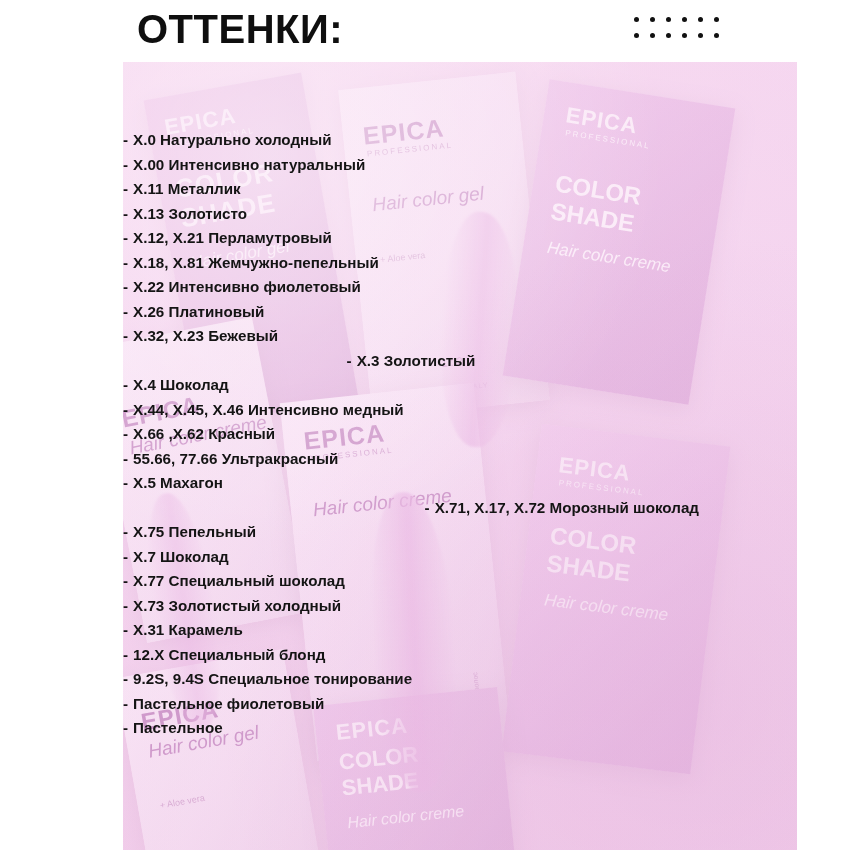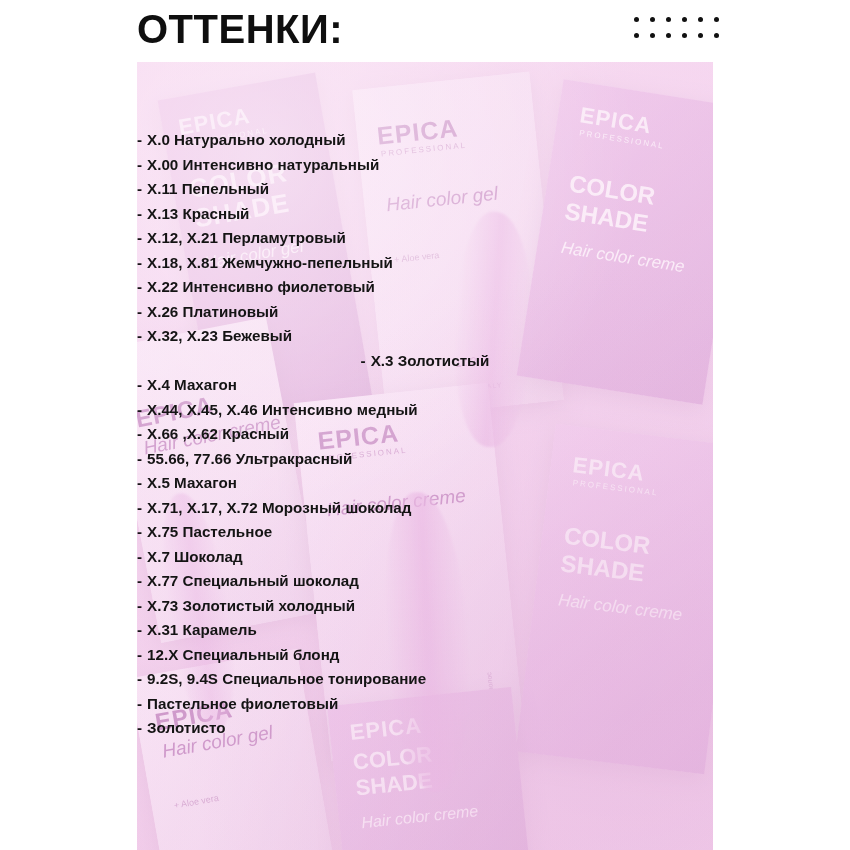--- a/index.html
+++ b/index.html
@@ -53,23 +53,23 @@
     display: block;
     width: 5px;
     height: 5px;
     border-radius: 50%;
     background: #111;
   }
 
   
   .photo {
     position: absolute;
-    left: 137px;
+    left: 123px;
     top: 62px;
-    width: 576px;
+    width: 674px;
     height: 788px;
     overflow: hidden;
     background:
       linear-gradient(160deg, #f7daf0 0%, #f3d2ee 40%, #f0cbe9 70%, #eec6e6 100%);
   }
 
   
   .photo .glow {
     position: absolute;
     inset: 0;
@@ -274,21 +274,21 @@
   .i7  { margin-left: 56px; }
   .i8  { margin-left: 56px; }
   .i9  { margin-left: 52px; }
   .i10 { margin-left: 52px; text-align: center; }
   .i11 { margin-left: 56px; }
   .i12 { margin-left: 56px; }
   .i13 { margin-left: 52px; }
   .i14 { margin-left: 56px; }
   .i15 { margin-left: 52px; }
   .i16 { margin-left: 48px; }
-  .i17 { margin-left: 52px; }
+  .i17 { margin-left: 52px; text-align: right; }
   .i18 { margin-left: 56px; }
   .i19 { margin-left: 56px; }
   .i20 { margin-left: 52px; }
   .i21 { margin-left: 52px; }
   .i22 { margin-left: 52px; }
   .i23 { margin-left: 52px; }
   .i24 { margin-left: 48px; }
   .i25 { margin-left: 44px; }
   .i26 { margin-left: 44px; }
 </style>
@@ -382,40 +382,40 @@
     <div class="strand strand-2"></div>
     <div class="strand strand-3"></div>
 
     <div class="glow"></div>
     <div class="veil"></div>
 
     <div class="shade-list">
       <ul>
         <li class="i0"><span class="dash">-</span><span>X.0 Натурально холодный</span></li>
         <li class="i1"><span class="dash">-</span><span>X.00 Интенсивно натуральный</span></li>
-        <li class="i3"><span class="dash">-</span><span>X.11 Пепельный</span></li>
-        <li class="i4"><span class="dash">-</span><span>X.13 Красный</span></li>
+        <li class="i3"><span class="dash">-</span><span>X.11 Металлик</span></li>
+        <li class="i4"><span class="dash">-</span><span>X.13 Золотисто</span></li>
         <li class="i5"><span class="dash">-</span><span>X.12, X.21 Перламутровый</span></li>
         <li class="i6"><span class="dash">-</span><span>X.18, X.81 Жемчужно-пепельный</span></li>
         <li class="i7"><span class="dash">-</span><span>X.22 Интенсивно фиолетовый</span></li>
         <li class="i8"><span class="dash">-</span><span>X.26 Платиновый</span></li>
         <li class="i9"><span class="dash">-</span><span>X.32, X.23 Бежевый</span></li>
         <li class="i10"><span class="dash">-</span><span>X.3 Золотистый</span></li>
-        <li class="i12"><span class="dash">-</span><span>X.4 Махагон</span></li>
+        <li class="i12"><span class="dash">-</span><span>X.4 Шоколад</span></li>
         <li class="i13"><span class="dash">-</span><span>X.44, X.45, X.46 Интенсивно медный</span></li>
         <li class="i14"><span class="dash">-</span><span>X.66 ,X.62 Красный</span></li>
         <li class="i15"><span class="dash">-</span><span>55.66, 77.66 Ультракрасный</span></li>
         <li class="i16"><span class="dash">-</span><span>X.5 Махагон</span></li>
         <li class="i17"><span class="dash">-</span><span>X.71, X.17, X.72 Морозный шоколад</span></li>
-        <li class="i18"><span class="dash">-</span><span>X.75 Пастельное</span></li>
+        <li class="i18"><span class="dash">-</span><span>X.75 Пепельный</span></li>
         <li class="i19"><span class="dash">-</span><span>X.7 Шоколад</span></li>
         <li class="i20"><span class="dash">-</span><span>X.77 Специальный шоколад</span></li>
         <li class="i21"><span class="dash">-</span><span>X.73 Золотистый холодный</span></li>
         <li class="i22"><span class="dash">-</span><span>X.31 Карамель</span></li>
         <li class="i23"><span class="dash">-</span><span>12.X Специальный блонд</span></li>
         <li class="i24"><span class="dash">-</span><span>9.2S, 9.4S Специальное тонирование</span></li>
         <li class="i25"><span class="dash">-</span><span>Пастельное фиолетовый</span></li>
-        <li class="i26"><span class="dash">-</span><span>Золотисто</span></li>
+        <li class="i26"><span class="dash">-</span><span>Пастельное</span></li>
       </ul>
     </div>
 
   </div>
 </div>
 
 </body></html>

